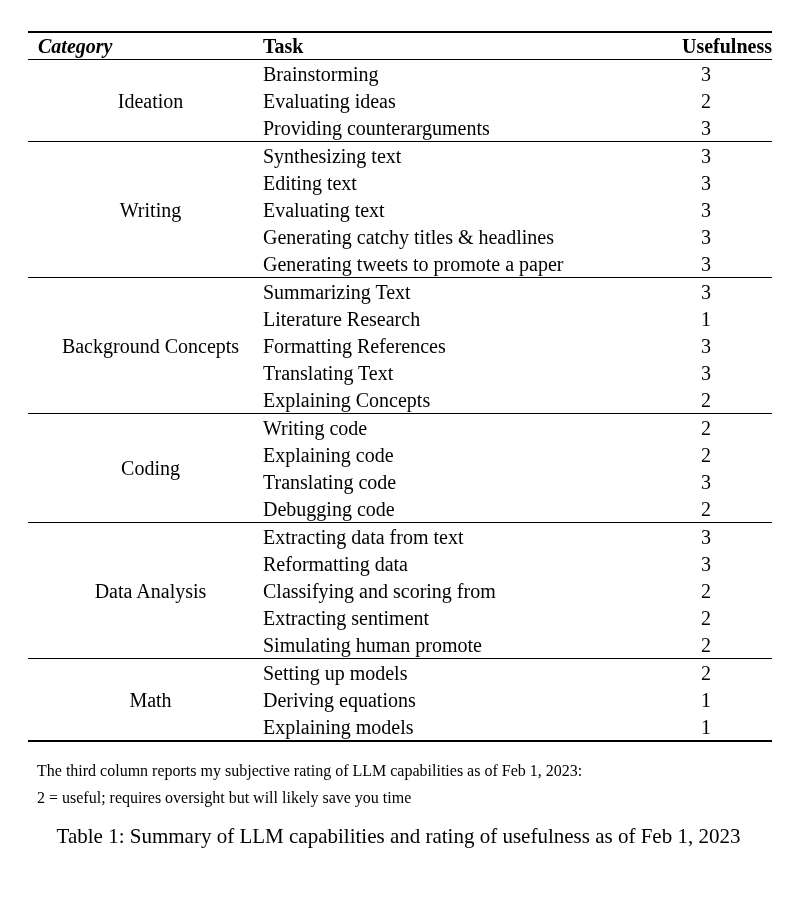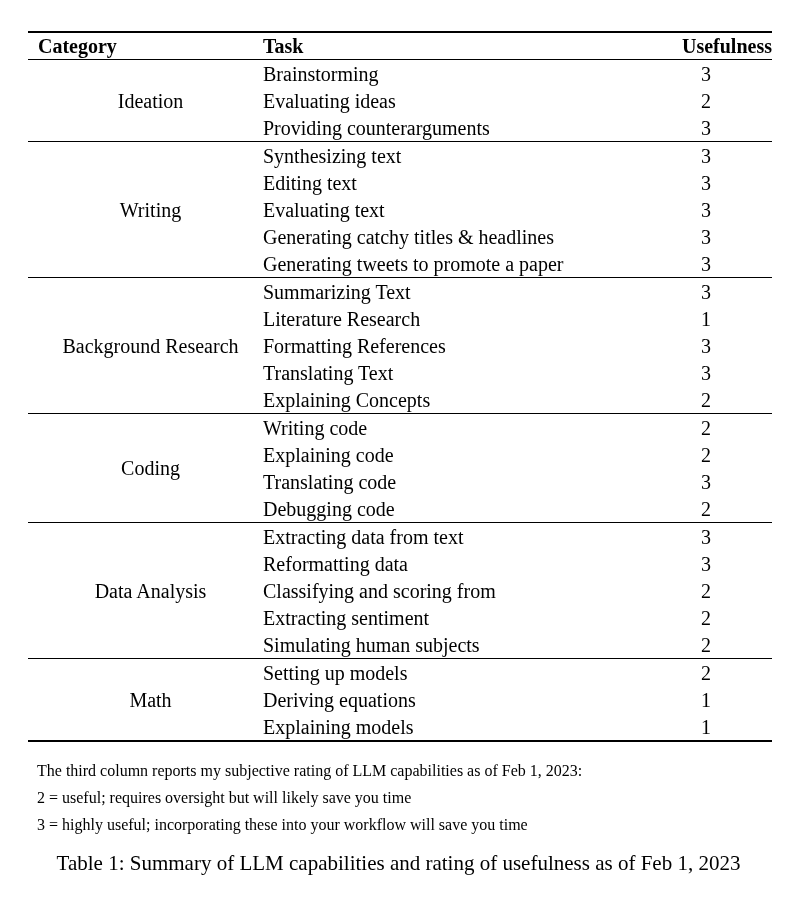--- a/index.html
+++ b/index.html
@@ -35,21 +35,21 @@
     border-bottom: 1px solid #000000;
   }
   table.booktabs th {
     font-weight: bold;
     height: 26px;
     padding: 0;
     text-align: left;
     vertical-align: middle;
     line-height: 1;
   }
-  table.booktabs th.cat { padding-left: 10px; }
+  table.booktabs th.cat { padding-left: 10px; font-style: italic; }
   table.booktabs th.use { text-align: right; }
 
   table.booktabs td {
     height: 27px;
     padding: 0;
     vertical-align: middle;
     line-height: 1;
   }
   table.booktabs td.cat {
     padding-left: 10px;
@@ -128,21 +128,21 @@
         </tr>
         <tr>
           <td class="task">Generating catchy titles &amp; headlines</td>
           <td class="use">3</td>
         </tr>
         <tr>
           <td class="task">Generating tweets to promote a paper</td>
           <td class="use">3</td>
         </tr>
         <tr class="group-start">
-          <td class="cat" rowspan="5">Background Research</td>
+          <td class="cat" rowspan="5">Background Concepts</td>
           <td class="task">Summarizing Text</td>
           <td class="use">3</td>
         </tr>
         <tr>
           <td class="task">Literature Research</td>
           <td class="use">1</td>
         </tr>
         <tr>
           <td class="task">Formatting References</td>
           <td class="use">3</td>
@@ -183,21 +183,21 @@
         </tr>
         <tr>
           <td class="task">Classifying and scoring from</td>
           <td class="use">2</td>
         </tr>
         <tr>
           <td class="task">Extracting sentiment</td>
           <td class="use">2</td>
         </tr>
         <tr>
-          <td class="task">Simulating human subjects</td>
+          <td class="task">Simulating human promote</td>
           <td class="use">2</td>
         </tr>
         <tr class="group-start">
           <td class="cat" rowspan="3">Math</td>
           <td class="task">Setting up models</td>
           <td class="use">2</td>
         </tr>
         <tr>
           <td class="task">Deriving equations</td>
           <td class="use">1</td>
@@ -206,18 +206,17 @@
           <td class="task">Explaining models</td>
           <td class="use">1</td>
         </tr>
       </tbody>
   </table>
 
   <div class="footnotes">
 
   <div class="footnote-line">The third column reports my subjective rating of LLM capabilities as of Feb 1, 2023:</div>
       <div class="footnote-line">2 = useful; requires oversight but will likely save you time</div>
-      <div class="footnote-line">3 = highly useful; incorporating these into your workflow will save you time</div>
     </div>
 
   <div class="caption">Table 1: Summary of LLM capabilities and rating of usefulness as of Feb 1, 2023</div>
 
 </div>
 
 </body></html>

